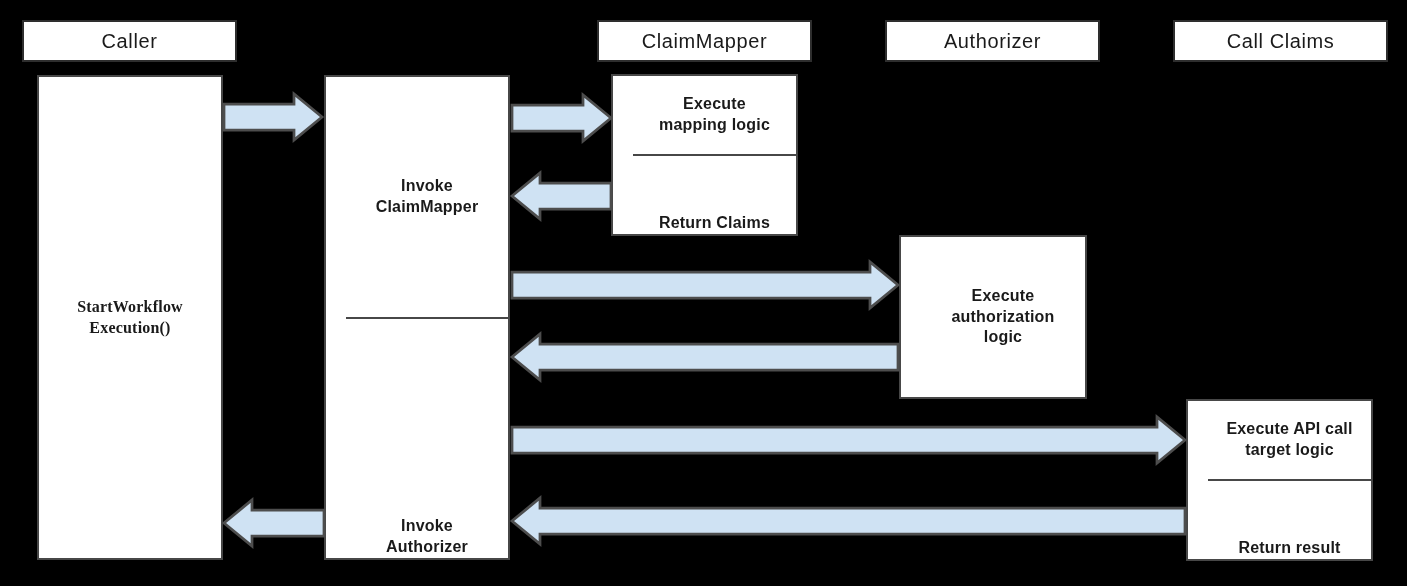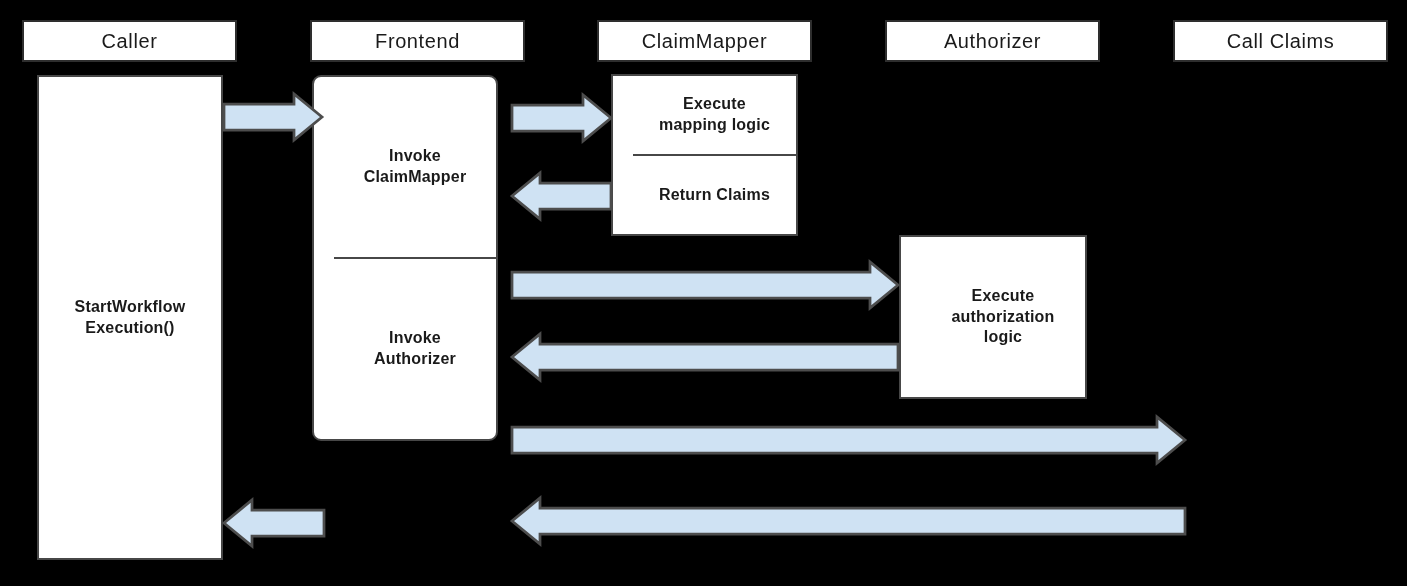--- a/index.html
+++ b/index.html
@@ -42,48 +42,50 @@
   .act, .stack {
     position: absolute;
     box-sizing: border-box;
     background: var(--box-fill, #fff);
     border: 2px solid var(--box-border, #474747);
   }
   .act {
     display: flex;
     align-items: center;
     justify-content: center;
+    font-family: Liberation Serif, serif;
   }
   .stack {
     display: flex;
     flex-direction: column;
     padding-left: 20px;
   }
   .stack .cell {
     flex: 1 1 0;
     display: flex;
     align-items: center;
     justify-content: center;
   }
   .stack .cell + .cell {
     border-top: 2px solid var(--box-border, #474747);
+    align-items: flex-end;
   }
   .lbl {
     font-size: 16px;
     font-weight: 700;
     line-height: 1.3;
     letter-spacing: 0.2px;
     text-align: center;
     white-space: pre-line;
     color: var(--text, #1a1a1a);
     padding: 0 6px;
   }
 
   .act-caller        { left: 37px;   top: 75px;  width: 186px; height: 485px; }
-  .stack-frontend    { left: 312px;  top: 75px;  width: 186px; height: 366px; border-radius: 9px; }
+  .stack-frontend    { left: 324px;  top: 75px;  width: 186px; height: 485px; }
   .stack-claimmapper { left: 611px;  top: 74px;  width: 187px; height: 162px; }
   .stack-authorizer  { left: 899px;  top: 235px; width: 188px; height: 164px; }
   .stack-calltarget  { left: 1186px; top: 399px; width: 187px; height: 162px; }
 
   
   svg.arrows {
     position: absolute;
     left: 0;
     top: 0;
     pointer-events: none;
@@ -95,23 +97,20 @@
     stroke-linejoin: miter;
   }
 </style>
 </head>
 <body>
 
 <div class="canvas">
 
   <div class="hdr hdr-caller">
     <span>Caller</span>
-  </div>
-  <div class="hdr hdr-frontend">
-    <span>Frontend</span>
   </div>
   <div class="hdr hdr-claimmapper">
     <span>ClaimMapper</span>
   </div>
   <div class="hdr hdr-authorizer">
     <span>Authorizer</span>
   </div>
   <div class="hdr hdr-calltarget">
     <span>Call Claims</span>
   </div>
@@ -143,20 +142,29 @@
   </div>
 
   <div class="stack stack-authorizer">
     <div class="cell">
       <span class="lbl">Execute
 authorization
 logic</span>
     </div>
   </div>
 
+  <div class="stack stack-calltarget">
+    <div class="cell">
+      <span class="lbl">Execute API call
+target logic</span>
+    </div>
+    <div class="cell">
+      <span class="lbl">Return result</span>
+    </div>
+  </div>
 
   <svg class="arrows" width="1407" height="586" viewBox="0 0 1407 586">
     <polygon points="224,104 294,104 294,94 322,117 294,140 294,130 224,130"></polygon>
     <polygon points="512,105 583,105 583,95 611,118 583,141 583,131 512,131"></polygon>
     <polygon points="611,183 540,183 540,173 512,196 540,219 540,209 611,209"></polygon>
     <polygon points="512,272 870,272 870,262 898,285 870,308 870,298 512,298"></polygon>
     <polygon points="898,344 540,344 540,334 512,357 540,380 540,370 898,370"></polygon>
     <polygon points="512,427 1157,427 1157,417 1185,440 1157,463 1157,453 512,453"></polygon>
     <polygon points="1185,508 540,508 540,498 512,521 540,544 540,534 1185,534"></polygon>
     <polygon points="324,510 252,510 252,500 224,523 252,546 252,536 324,536"></polygon>

